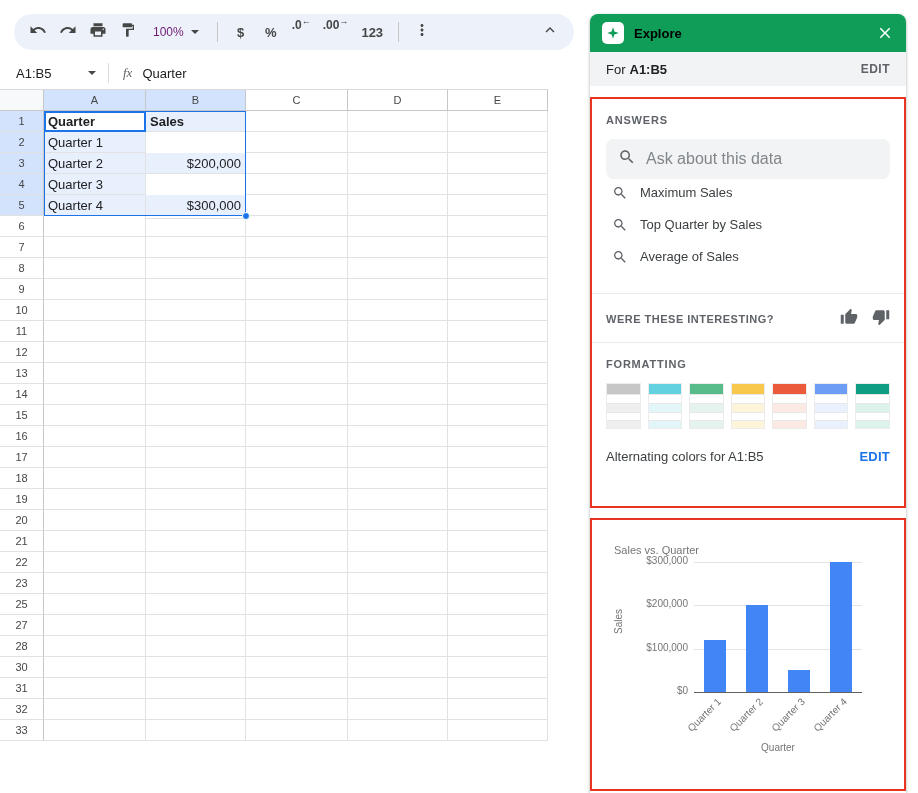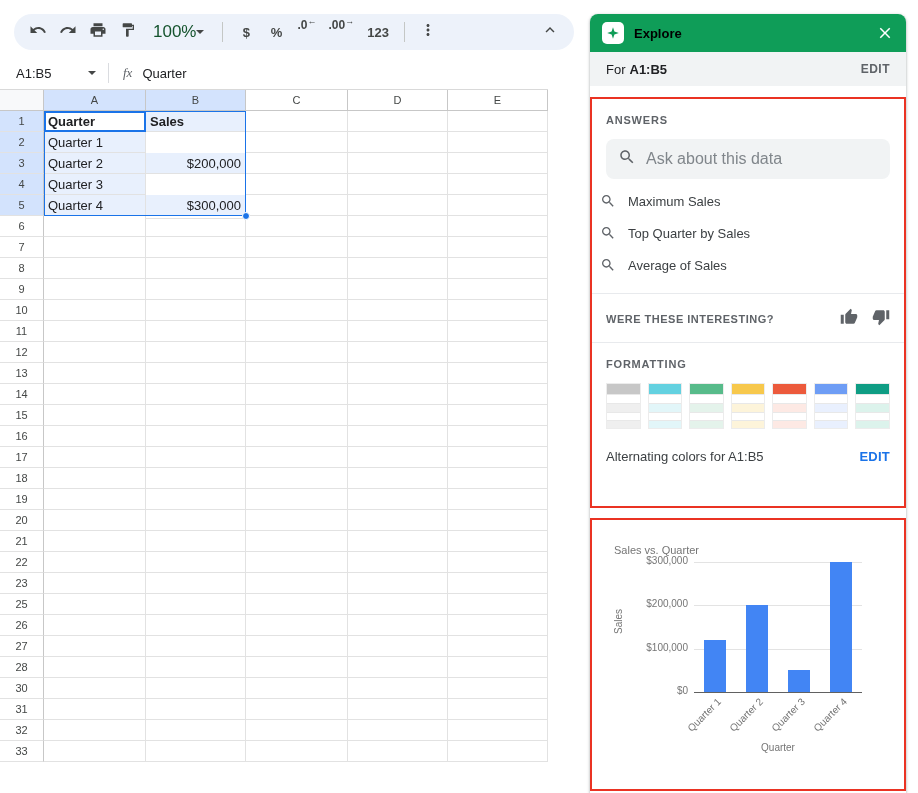--- a/index.html
+++ b/index.html
@@ -4,21 +4,21 @@
 <title>Sheets Explore</title>
 <style>
   *{box-sizing:border-box;margin:0;padding:0}
   html,body{width:918px;height:793px}
   body{position:relative;font-family:"Liberation Sans",sans-serif;background:#fff;overflow:hidden;color:#202124}
 
   
   .toolbar{position:absolute;left:14px;top:14px;width:560px;height:36px;background:#edf2fa;border-radius:18px;display:flex;align-items:center;padding:0 10px;gap:2px}
   .tb-btn{min-width:28px;height:28px;display:flex;align-items:center;justify-content:center;border-radius:4px;color:#444746;cursor:pointer}
   .tb-btn svg{fill:#444746}
-  .zoom{display:flex;align-items:center;padding:0 9px;height:28px;border-radius:4px;font-size:17px;color:#14532d;cursor:pointer}
+  .zoom{display:flex;align-items:center;gap:7px;padding:0 9px;height:28px;border-radius:4px;font-size:12px;color:#701a75;cursor:pointer}
   .caret{width:0;height:0;border-left:4px solid transparent;border-right:4px solid transparent;border-top:4px solid #444746}
   .sep{width:1px;height:20px;background:#c4c7c5;margin:0 7px}
   .fmt{font-size:13px;color:#444746;font-weight:700;padding:0 6px}
   .fmt-dec{font-size:12px;color:#444746;font-weight:700;padding:0 5px;display:flex;align-items:flex-start}
   .fmt-dec .arr{font-size:9px;margin-top:-2px}
   .spacer{flex:1}
 
   
   .formula-bar{position:absolute;left:0;top:58px;width:588px;height:30px;display:flex;align-items:center}
   .name-box{width:108px;display:flex;align-items:center;justify-content:space-between;padding:0 12px 0 16px;font-size:13px;color:#202124;cursor:pointer}
@@ -56,21 +56,21 @@
   .annot{position:absolute;left:0;width:316px;border:2px solid #ea3323;background:#fff;overflow:hidden}
   .sec1{top:83px;height:411px}
   .sec2{top:504px;height:273px}
 
   .sec-label{font-size:11px;color:#5f6368;font-weight:700;letter-spacing:.8px;margin:15px 14px 0}
   .ask-box{margin:13px 14px 0;height:40px;background:#f1f3f4;border-radius:8px;display:flex;align-items:center;padding:0 12px;gap:10px}
   .ask-box svg{fill:#5f6368;flex:none}
   .ask-input{border:none;outline:none;background:transparent;font-family:"Liberation Sans",sans-serif;font-size:16px;color:#202124;width:100%}
   .ask-input::placeholder{color:#80868b}
   .sugg-list{margin-top:6px}
-  .sugg{display:flex;align-items:center;gap:12px;padding:0 8px;height:32px;font-size:13px;color:#3c4043;cursor:pointer}
+  .sugg{display:flex;align-items:flex-start;gap:12px;padding:0 20px;height:32px;font-size:13px;color:#3c4043;cursor:pointer}
   .sugg svg{fill:#5f6368;flex:none}
   .divider{height:1px;background:#e8eaed;margin-top:12px}
   .feedback{display:flex;align-items:center;margin:14px 14px 0;height:22px}
   .feedback .q{font-size:11px;color:#5f6368;font-weight:700;letter-spacing:.5px}
   .thumbs{margin-left:auto;display:flex;gap:14px}
   .thumbs svg{fill:#5f6368;cursor:pointer}
   .swatches{display:flex;gap:7px;margin:13px 14px 0}
   .swatch{width:39px;height:46px;display:flex;flex-direction:column;cursor:pointer;border:1px solid #ececec}
   .swatch .st{width:100%}
   .caption-row{display:flex;align-items:center;margin:20px 14px 0;font-size:13px;color:#3c4043}
@@ -342,28 +342,20 @@
       <div class="grow">
         <div class="rn">23</div>
         <div class="cell" style="width: 102px;"></div>
         <div class="cell" style="width: 100px;"></div>
         <div class="cell" style="width: 102px;"></div>
         <div class="cell" style="width: 100px;"></div>
         <div class="cell" style="width: 100px;"></div>
       </div>
       <div class="grow">
         <div class="rn">25</div>
-        <div class="cell" style="width: 102px;"></div>
-        <div class="cell" style="width: 100px;"></div>
-        <div class="cell" style="width: 102px;"></div>
-        <div class="cell" style="width: 100px;"></div>
-        <div class="cell" style="width: 100px;"></div>
-      </div>
-      <div class="grow">
-        <div class="rn">26</div>
         <div class="cell" style="width: 102px;"></div>
         <div class="cell" style="width: 100px;"></div>
         <div class="cell" style="width: 102px;"></div>
         <div class="cell" style="width: 100px;"></div>
         <div class="cell" style="width: 100px;"></div>
       </div>
       <div class="grow">
         <div class="rn">27</div>
         <div class="cell" style="width: 102px;"></div>
         <div class="cell" style="width: 100px;"></div>

